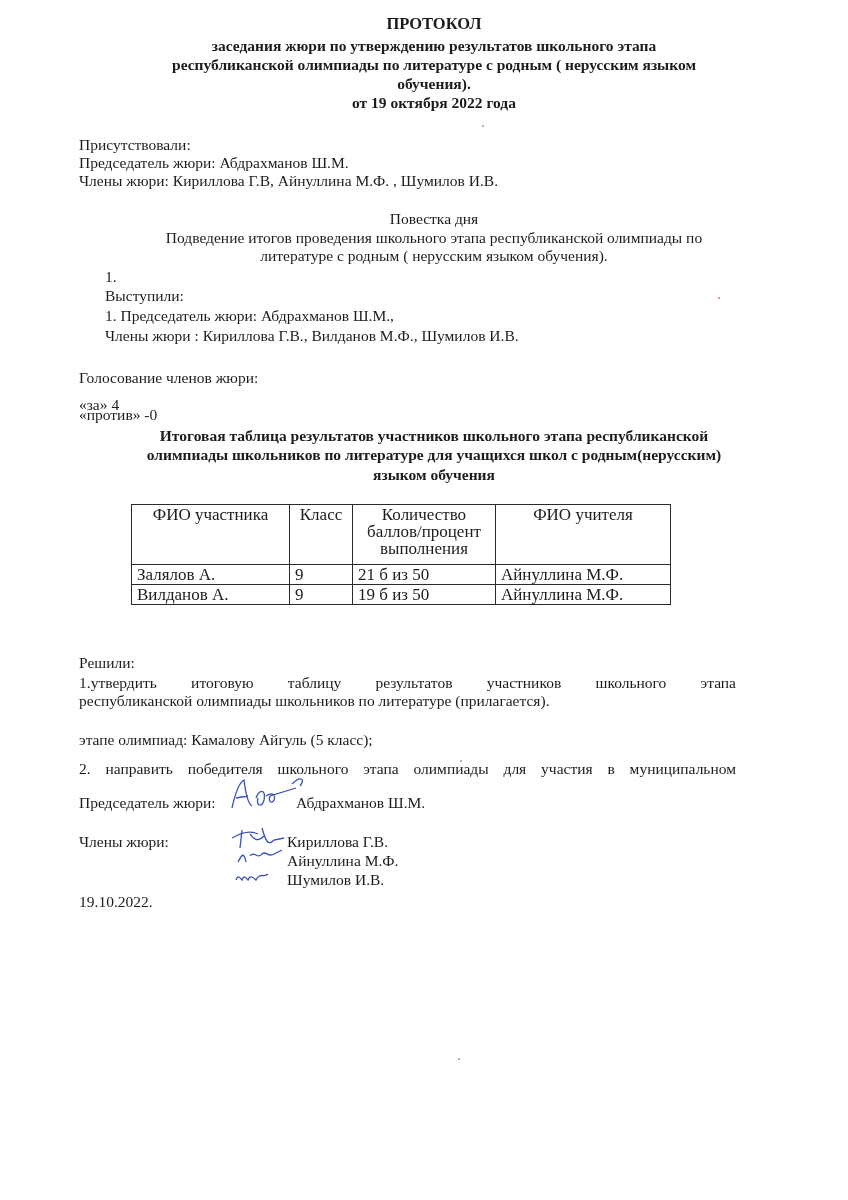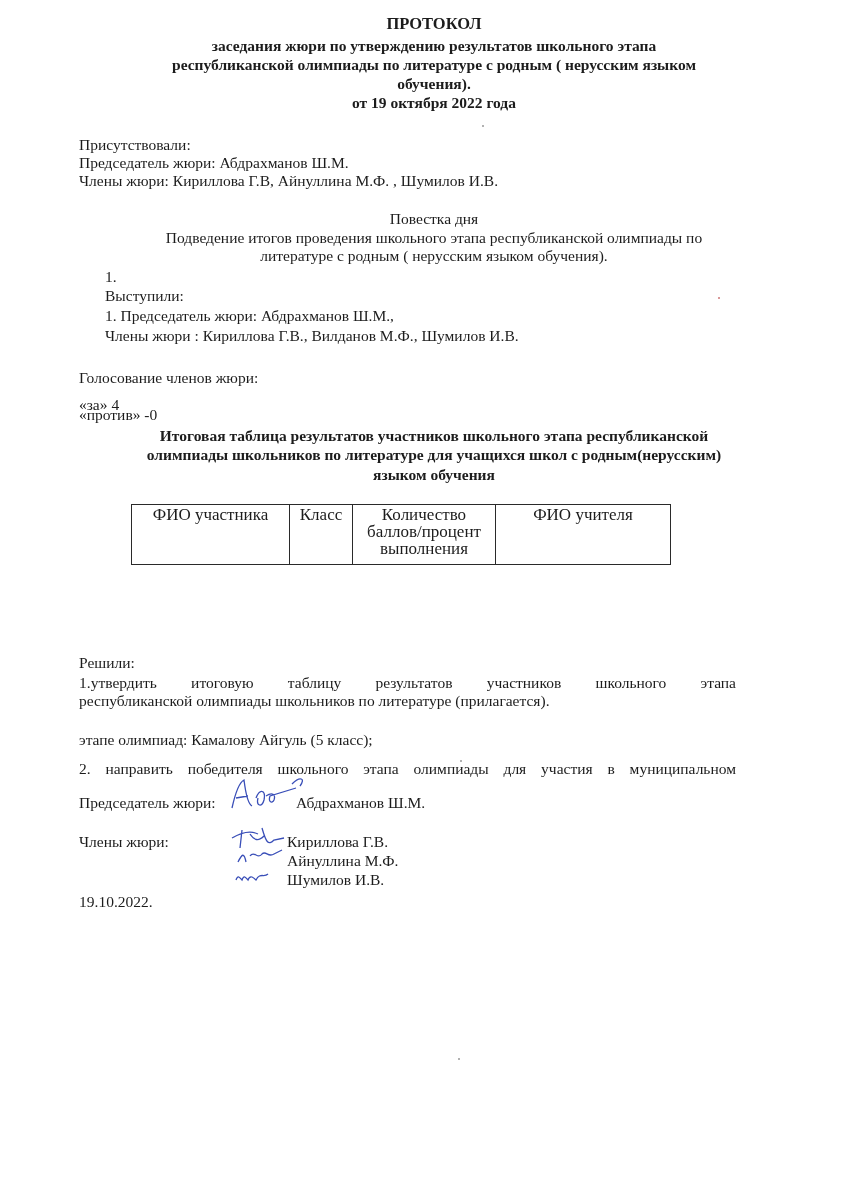--- a/index.html
+++ b/index.html
@@ -49,20 +49,32 @@
 <table>
   <thead>
     <tr style="height:60px;">
       <th class="c1">ФИО участника</th>
       <th class="c2">Класс</th>
       <th class="c3">Количество баллов/процент выполнения</th>
       <th class="c4">ФИО учителя</th>
     </tr>
   </thead>
   <tbody>
+    <tr>
+      <td>Залялов А.</td>
+      <td>9</td>
+      <td>21 б  из 50</td>
+      <td>Айнуллина М.Ф.</td>
+    </tr>
+    <tr>
+      <td>Вилданов А.</td>
+      <td>9</td>
+      <td>19 б из 50</td>
+      <td>Айнуллина М.Ф.</td>
+    </tr>
   </tbody>
 </table>
 
 <div class="abs" style="left:79px; top:654px;">Решили:</div>
 <div class="justify" style="top:674px; height:18px; overflow:hidden;">1.утвердить итоговую таблицу результатов участников школьного этапа</div>
 <div class="abs" style="left:79px; top:692px;">республиканской олимпиады школьников по литературе  (прилагается).</div>
 <div class="justify" style="top:712px; height:18px; overflow:hidden;margin-top:48px;">2. направить победителя  школьного этапа олимпиады для участия в муниципальном</div>
 <div class="abs" style="left:79px; top:731px;">этапе  олимпиад:  Камалову Айгуль (5 класс);</div>
 
 <div class="abs" style="left:79px; top:794px;">Председатель жюри:</div>

